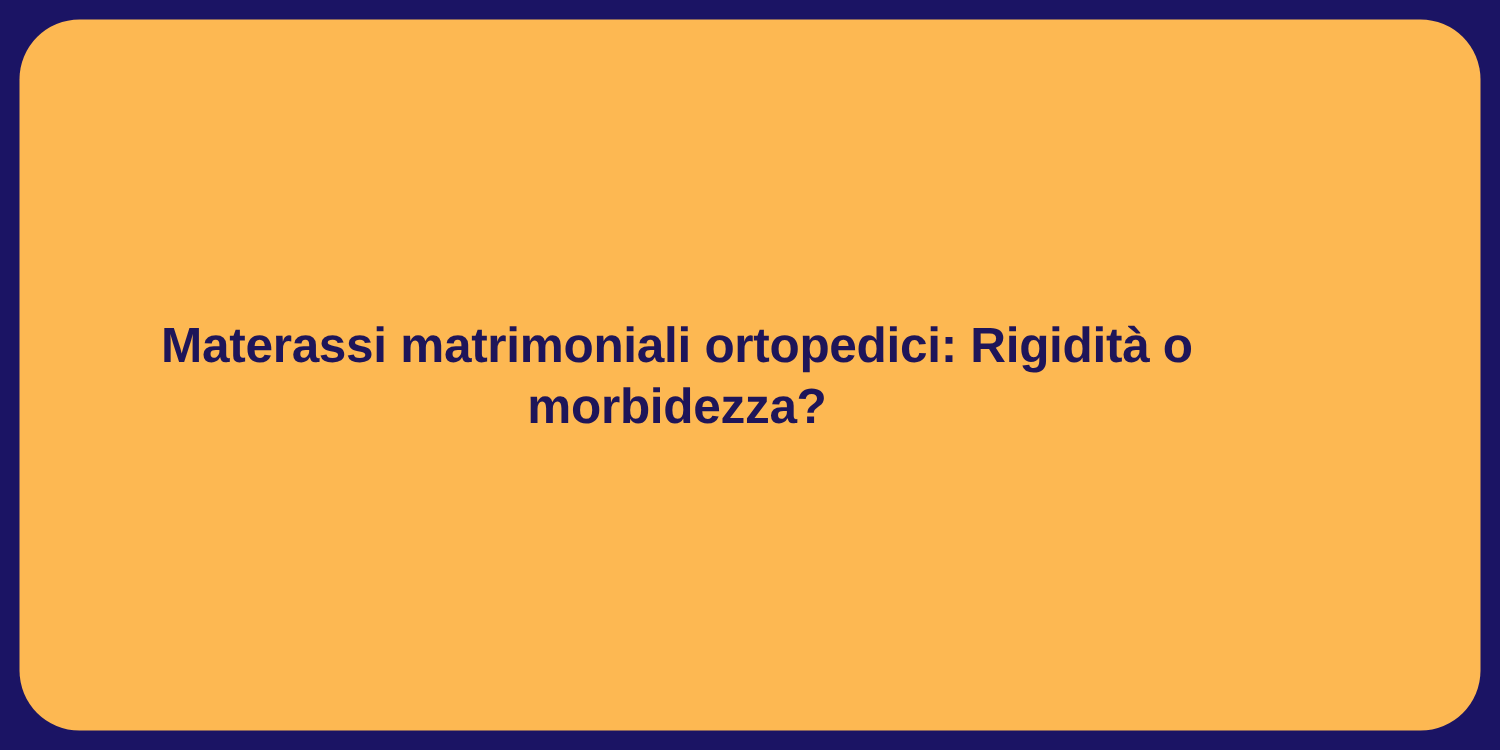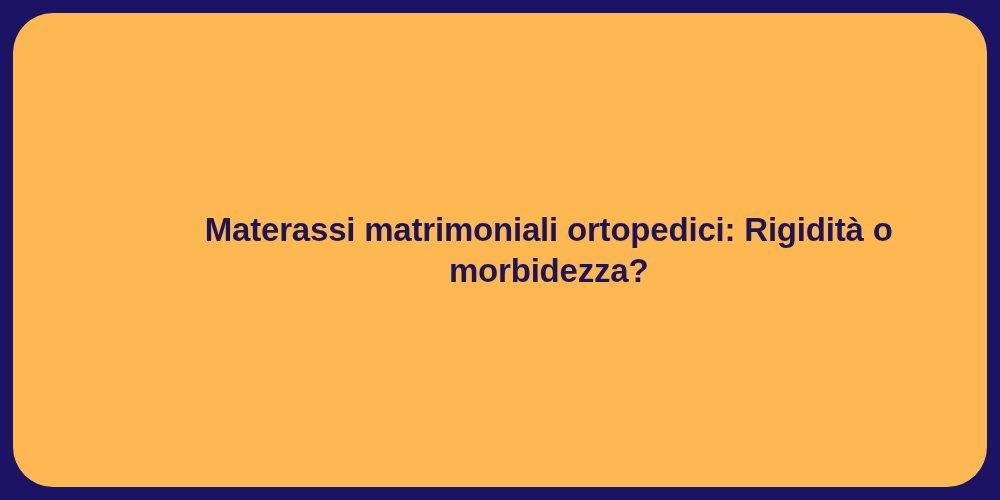--- a/index.html
+++ b/index.html
@@ -26,21 +26,21 @@
 
   
   .banner-card {
     box-sizing: border-box;
     width: 100%;
     height: 100%;
     background: #FDB852;
     border-radius: 40px;
     display: flex;
     align-items: center;
-    justify-content: flex-end;
+    justify-content: flex-start;
     text-align: center;
     overflow: hidden;
   }
 
   .banner-title {
     display: block;
     width: 90%;
     margin: 0;
     padding: 0;
     color: #1E1559;

